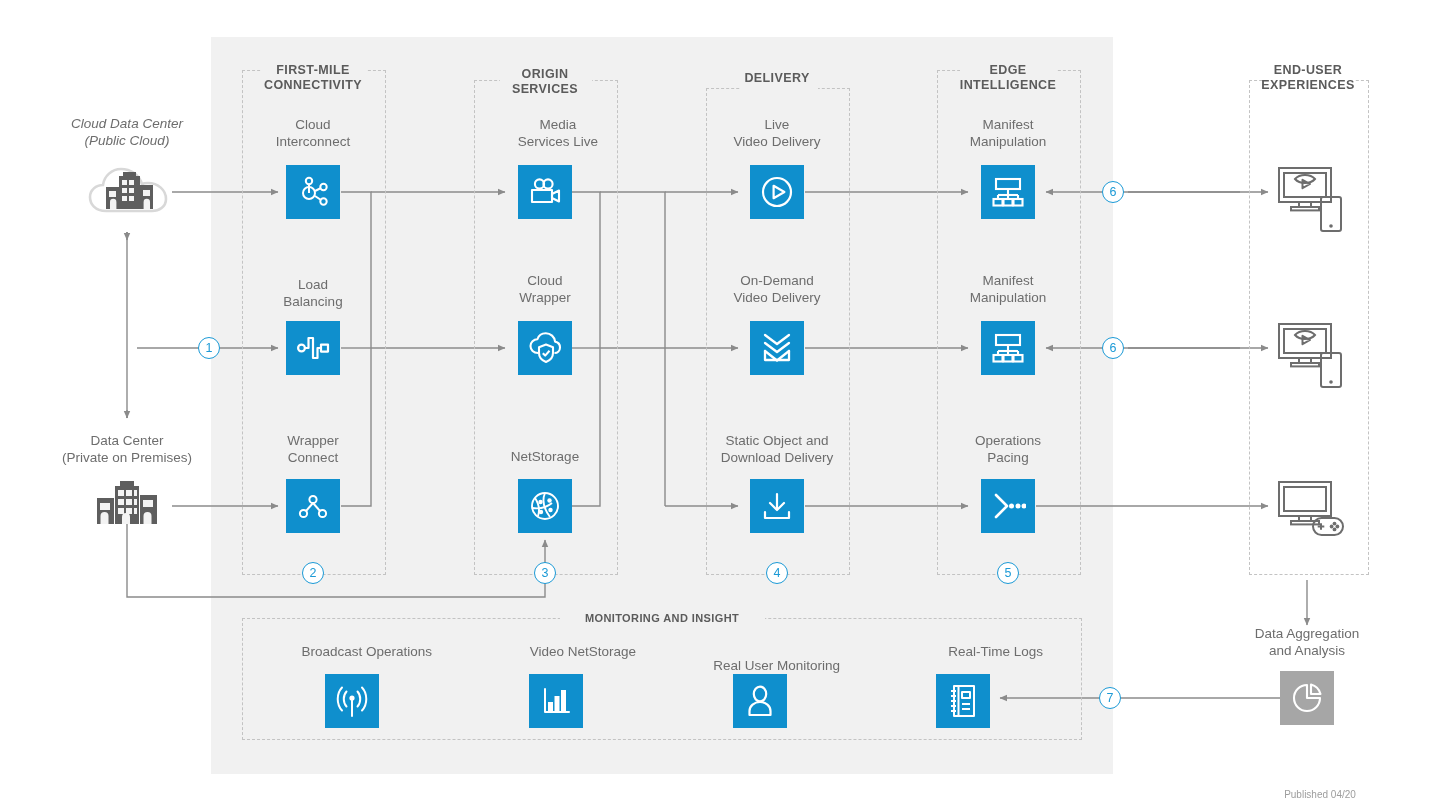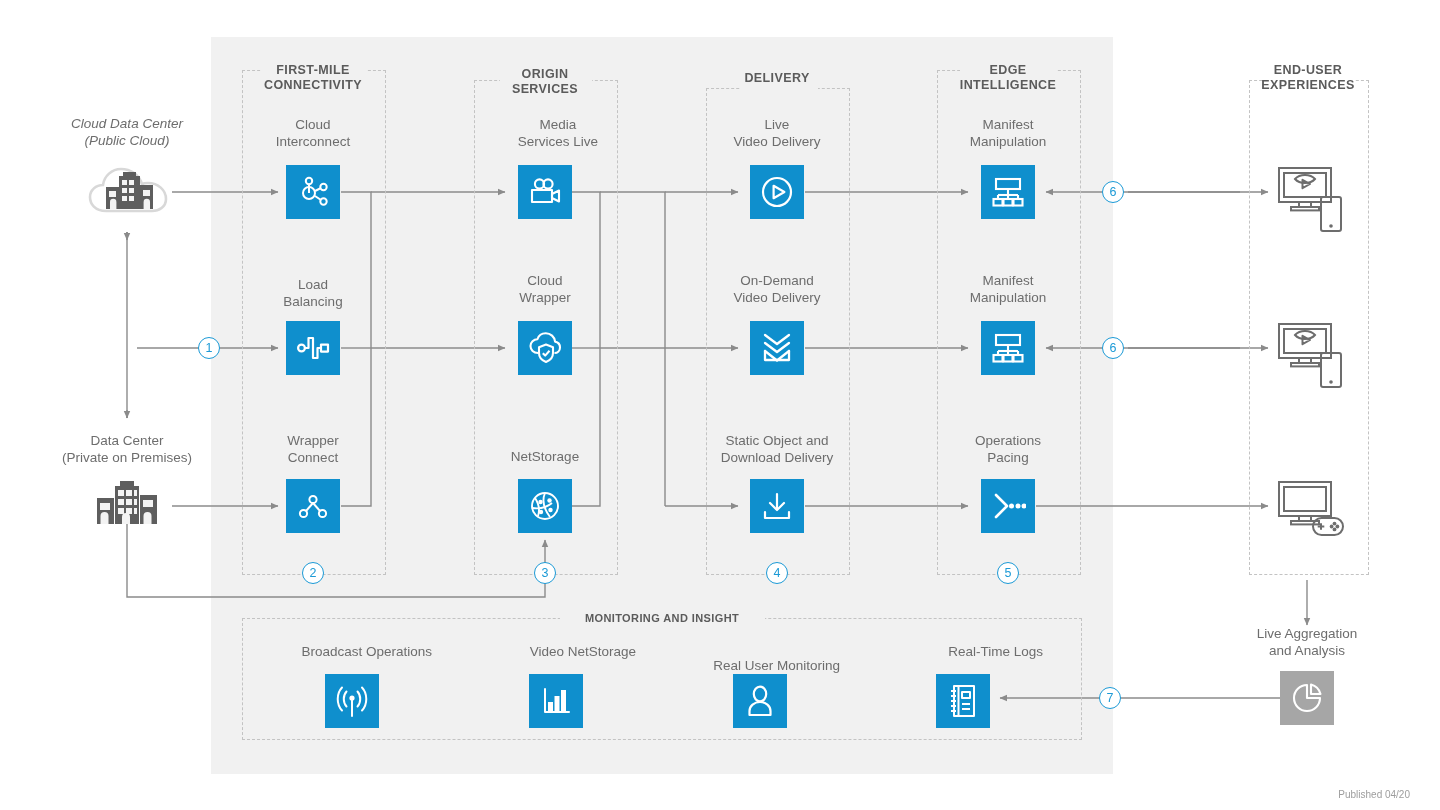--- a/index.html
+++ b/index.html
@@ -16,21 +16,21 @@
   
   .col-head{position:absolute;text-align:center;color:#5b5b5b;
             font-size:12.5px;font-weight:bold;letter-spacing:.4px;line-height:15px;}
   .node-label{position:absolute;text-align:center;color:#6d6d6d;
               font-size:13.5px;line-height:16.5px;font-weight:400;}
   .side-label{position:absolute;text-align:center;color:#6d6d6d;
               font-size:13.5px;line-height:16.5px;}
   .mon-title{position:absolute;text-align:center;color:#5b5b5b;
              font-size:11px;font-weight:bold;letter-spacing:.4px;}
   .mon-label{position:absolute;text-align:right;color:#6d6d6d;font-size:13.5px;}
-  .footer-note{position:absolute;color:#9d9d9d;font-size:10px;text-align:right;}
+  .footer-note{position:absolute;color:#9d9d9d;font-size:10px;text-align:center;}
 
   
   .tile{position:absolute;width:54px;height:54px;background:#0f8fcd;
         display:flex;align-items:center;justify-content:center;}
   .tile.gray{background:#a6a6a6;}
   .tile svg{display:block;}
 
   
   .oicon{position:absolute;}
 
@@ -438,21 +438,21 @@
       <g fill="#6d6d6d">
         <circle cx="57.5" cy="43.6" r="1.9"></circle>
         <circle cx="57.5" cy="49.4" r="1.9"></circle>
         <circle cx="54.6" cy="46.5" r="1.9"></circle>
         <circle cx="60.4" cy="46.5" r="1.9"></circle>
       </g>
     </svg>
   </div>
 
   <div class="side-label" style="left:1232px;top:626px;width:150px;">
-    <div>Live Aggregation</div>
+    <div>Data Aggregation</div>
     <div>and Analysis</div>
   </div>
   <div class="tile gray" style="left:1280px;top:671px;">
     <svg width="34" height="34" viewBox="0 0 34 34">
       <g fill="none" stroke="#ffffff" stroke-width="2.1" stroke-linejoin="round">
         <path d="M17,4 A13,13 0 1 0 30,17 L17,17 z"></path>
         <path d="M21,3.5 A13.5,13.5 0 0 1 30.5,13 L21,13 z"></path>
       </g>
     </svg>
   </div>

